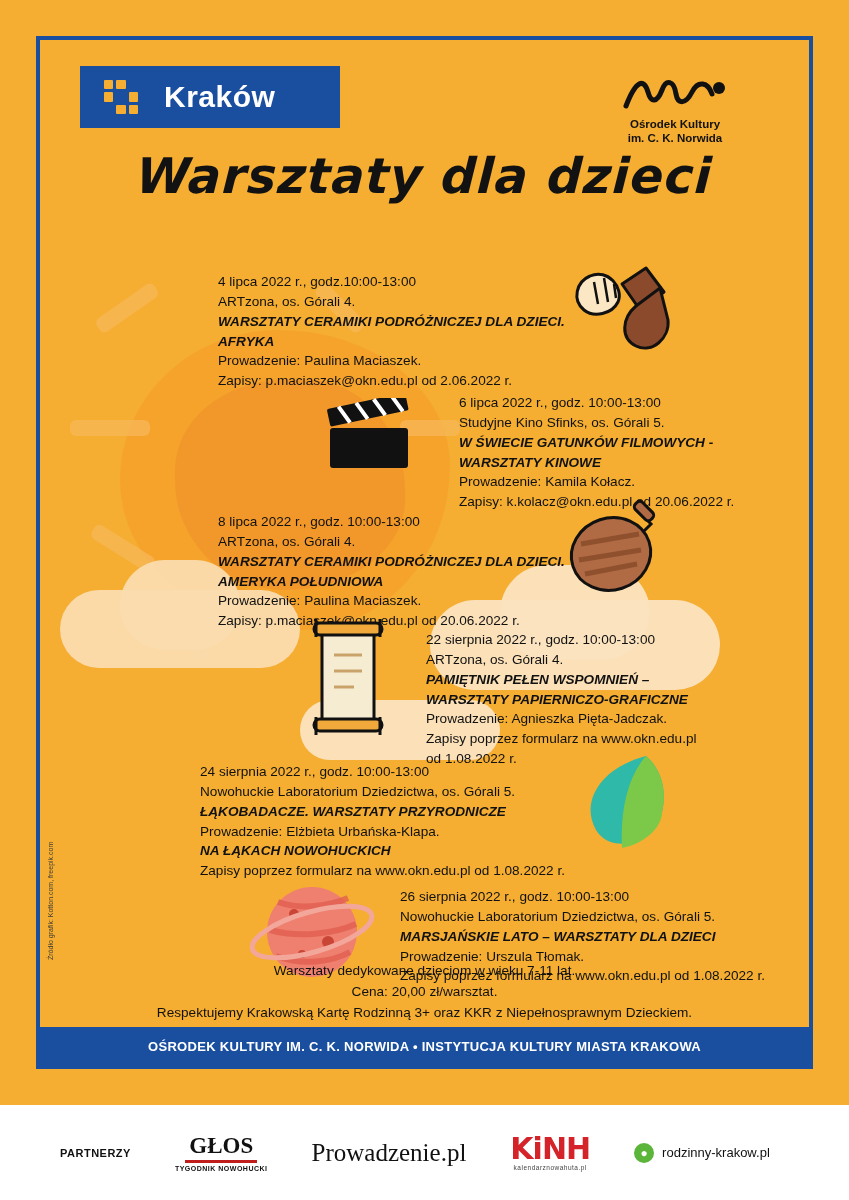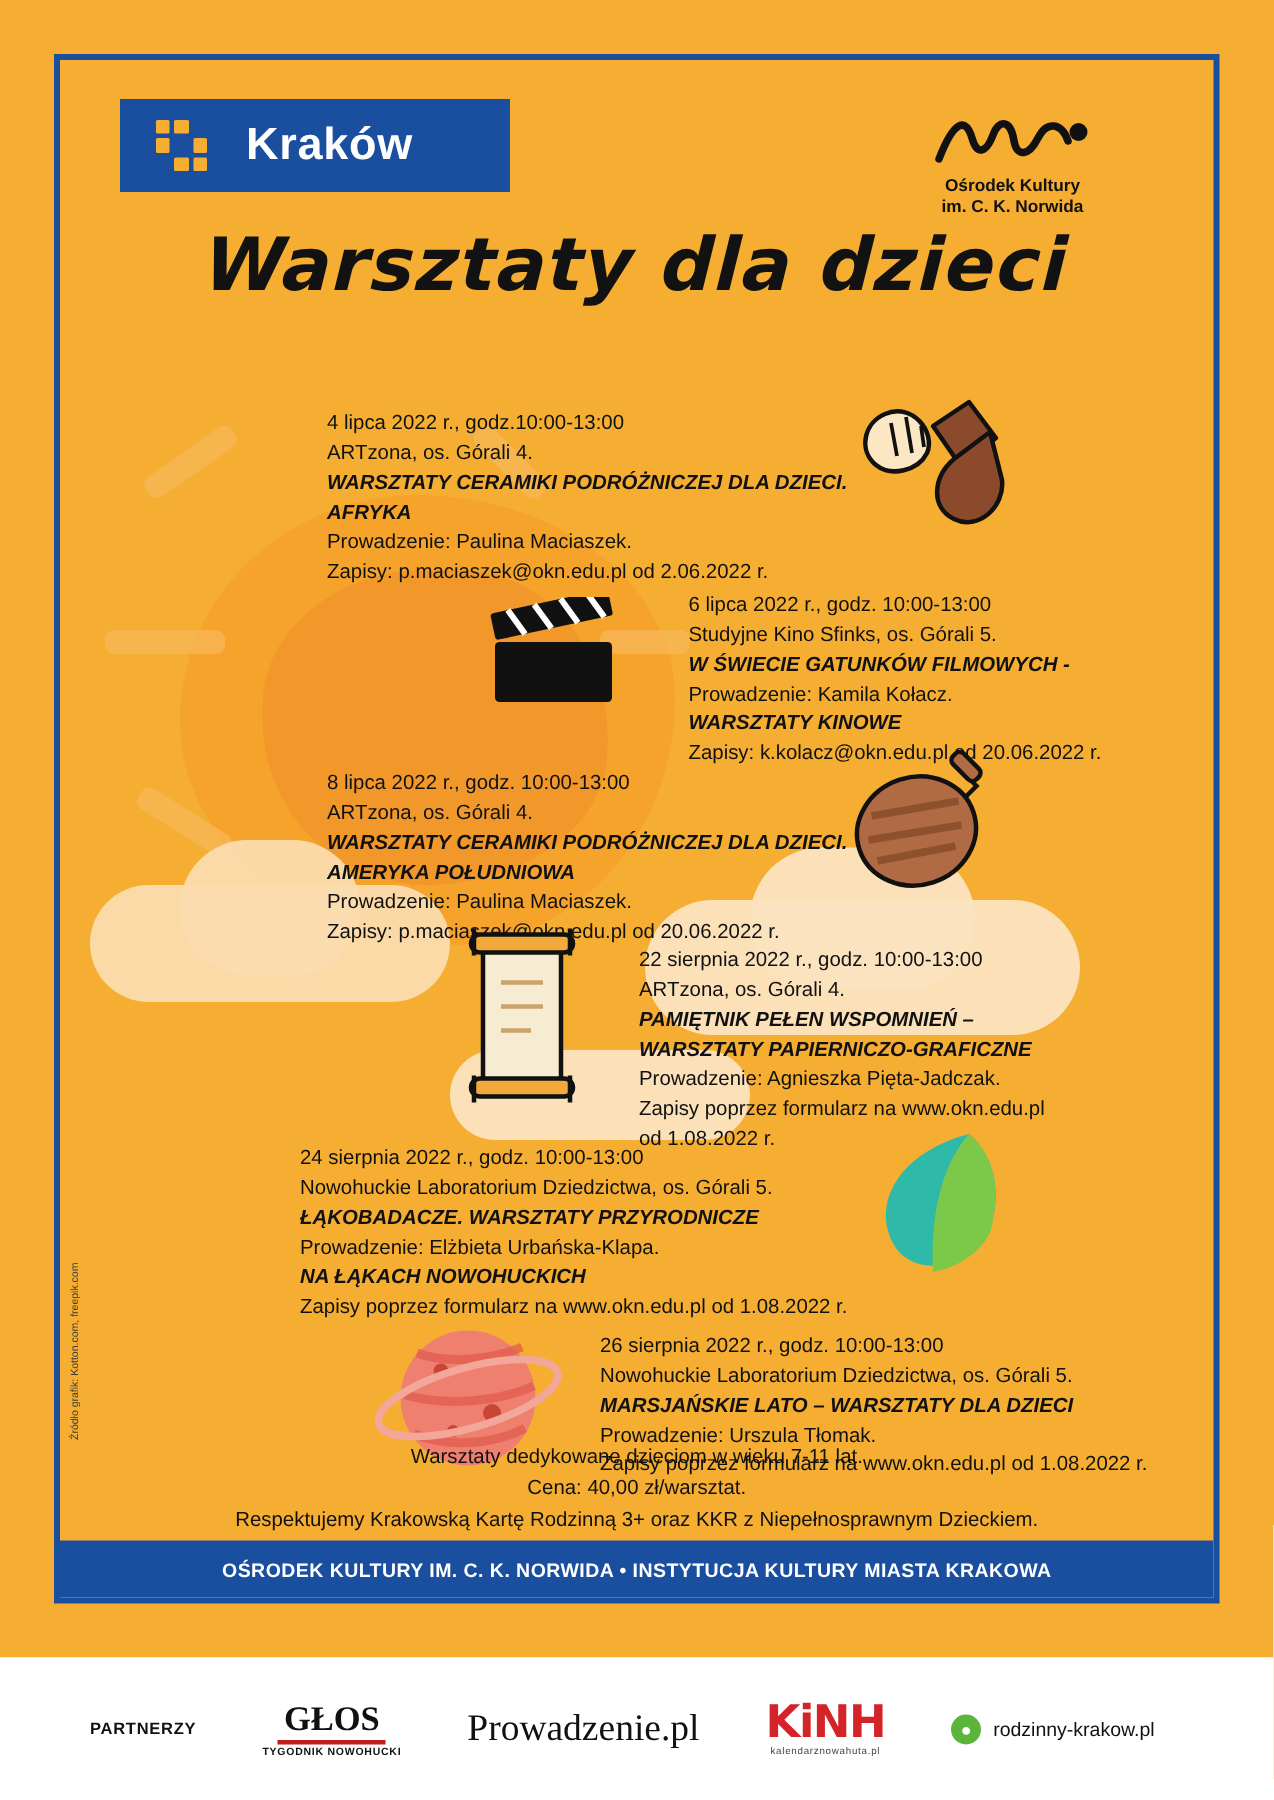--- a/index.html
+++ b/index.html
@@ -301,22 +301,22 @@
           <path d="M76 48 L100 30 L108 62 C110 80, 92 96, 76 88 C60 80, 62 60, 76 48 Z" fill="#8b4a2b" stroke="#111" stroke-width="3"></path>
           <path d="M30 18 C16 24, 12 42, 24 52 C34 60, 52 56, 58 44 C64 30, 48 10, 30 18 Z" fill="#fbe7c4" stroke="#111" stroke-width="3"></path>
           <path d="M34 24 L38 46 M44 20 L48 44 M54 26 L56 40" stroke="#111" stroke-width="2.5" fill="none"></path>
         </svg>
       </div>
 
       <div class="event" style="left:371px;top:163px;margin-left:48px;">
         <div class="line">6 lipca 2022 r., godz. 10:00-13:00</div>
         <div class="line">Studyjne Kino Sfinks, os. Górali 5.</div>
         <div class="line ttl">W ŚWIECIE GATUNKÓW FILMOWYCH -</div>
+        <div class="line ttl">WARSZTATY KINOWE</div>
         <div class="line">Prowadzenie: Kamila Kołacz.</div>
-        <div class="line ttl">WARSZTATY KINOWE</div>
         <div class="line">Zapisy: k.kolacz@okn.edu.pl od 20.06.2022 r.</div>
       </div>
       <div class="ev-icon" style="left:280px;top:168px;">
         <svg width="100" height="82" viewBox="0 0 100 82">
           <rect x="10" y="30" width="78" height="40" rx="3" fill="#111"></rect>
           <g transform="rotate(-12 14 26)">
             <rect x="10" y="10" width="80" height="18" rx="2" fill="#111"></rect>
             <path d="M22 10 L30 28 M40 10 L48 28 M58 10 L66 28 M76 10 L84 28" stroke="#fff" stroke-width="4"></path>
           </g>
         </svg>
@@ -389,21 +389,21 @@
           <circle cx="44" cy="34" r="5" fill="#c94637"></circle>
           <circle cx="78" cy="62" r="6" fill="#c94637"></circle>
           <circle cx="52" cy="74" r="4" fill="#c94637"></circle>
           <ellipse cx="62" cy="52" rx="62" ry="20" fill="none" stroke="#f2a79a" stroke-width="5" transform="rotate(-16 62 52)"></ellipse>
         </svg>
       </div>
     </div>
 
     <div class="footer-note">
       <div>Warsztaty dedykowane dzieciom w wieku 7-11 lat.</div>
-      <div>Cena: 40,00 zł/warsztat.</div>
+      <div>Cena: 20,00 zł/warsztat.</div>
       <div>Respektujemy Krakowską Kartę Rodzinną 3+ oraz KKR z Niepełnosprawnym Dzieckiem.</div>
     </div>
 
     <div class="credit">Źródło grafik: Kotton.com, freepik.com</div>
 
     <div class="blue-bar">OŚRODEK KULTURY IM. C. K. NORWIDA  •  INSTYTUCJA KULTURY MIASTA KRAKOWA</div>
   </div>
 </div>
 
 <div class="partners">

